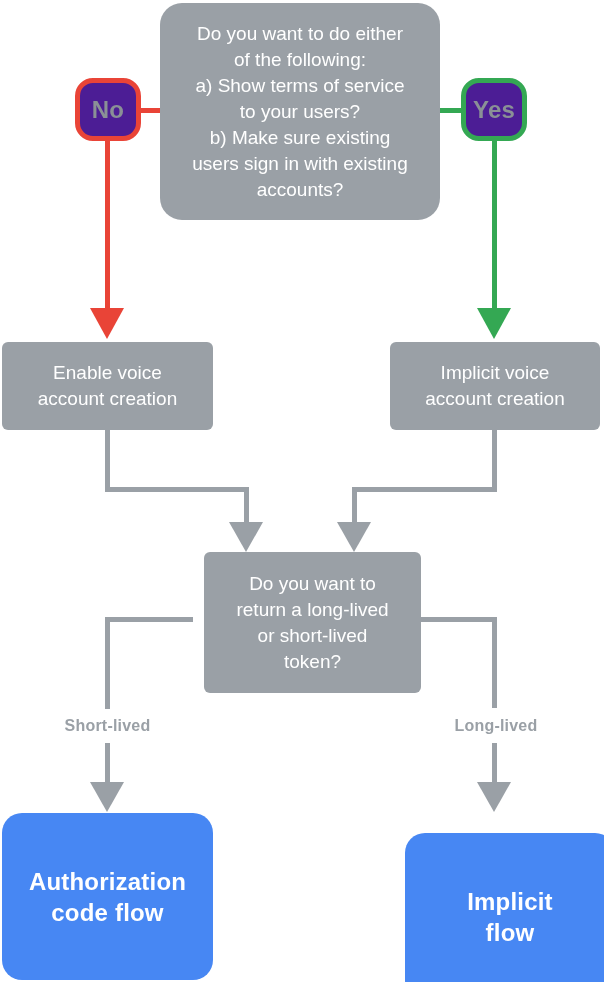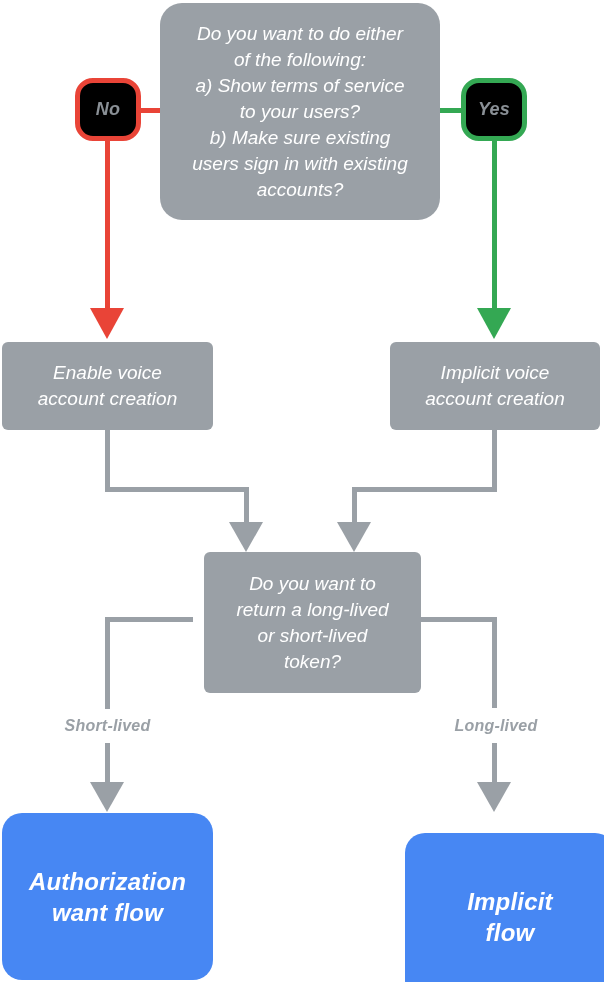--- a/index.html
+++ b/index.html
@@ -13,21 +13,20 @@
     --node-text:#FFFFFF;
     --canvas-bg:#FFFFFF;
   }
   html,body{margin:0;padding:0;background:var(--canvas-bg);}
   .canvas{
     position:relative;
     width:604px;height:982px;
     background:var(--canvas-bg);
     overflow:hidden;
     font-family:"Liberation Sans","DejaVu Sans",sans-serif;
-    font-style:italic;
   }
   
   .node{
     position:absolute;
     display:flex;align-items:center;justify-content:center;
     text-align:center;
     white-space:pre-line;
     box-sizing:border-box;
   }
   .node.gray{
@@ -48,25 +47,25 @@
   #disable{left:390px;top:342px;width:210px;height:88px;}
   #q2{left:204px;top:552px;width:217px;height:141px;}
   #auth{left:2px;top:813px;width:211px;height:167px;}
   #implicit{left:405px;top:813px;width:210px;height:167px;margin-top:20px;}
 
   
   .badge{
     position:absolute;
     box-sizing:border-box;
     width:66px;height:63px;
-    background:#000000;
+    background:#4c1d95;
     border:5px solid;
     border-radius:18px;
     display:flex;align-items:center;justify-content:center;
-    font-size:18px;font-weight:700;color:var(--badge-text);
+    font-size:24px;font-weight:700;color:var(--badge-text);
     letter-spacing:.2px;
   }
   #badge-no{left:75px;top:78px;border-color:var(--no-red);}
   #badge-yes{left:461px;top:78px;border-color:var(--yes-green);}
 
   
   .branch-label{
     position:absolute;
     background:#fff;
     display:flex;align-items:center;justify-content:center;
@@ -136,21 +135,21 @@
 
   <div id="disable" class="node gray">Implicit voice
 account creation</div>
 
   <div id="q2" class="node gray">Do you want to
 return a long-lived
 or short-lived
 token?</div>
 
   <div id="auth" class="node blue">Authorization
-want flow</div>
+code flow</div>
 
   <div id="implicit" class="node blue">Implicit
 flow</div>
 
   <div id="badge-no" class="badge">No</div>
 
   <div id="badge-yes" class="badge">Yes</div>
 
   <div id="label-short" class="branch-label">Short-lived</div>
 

